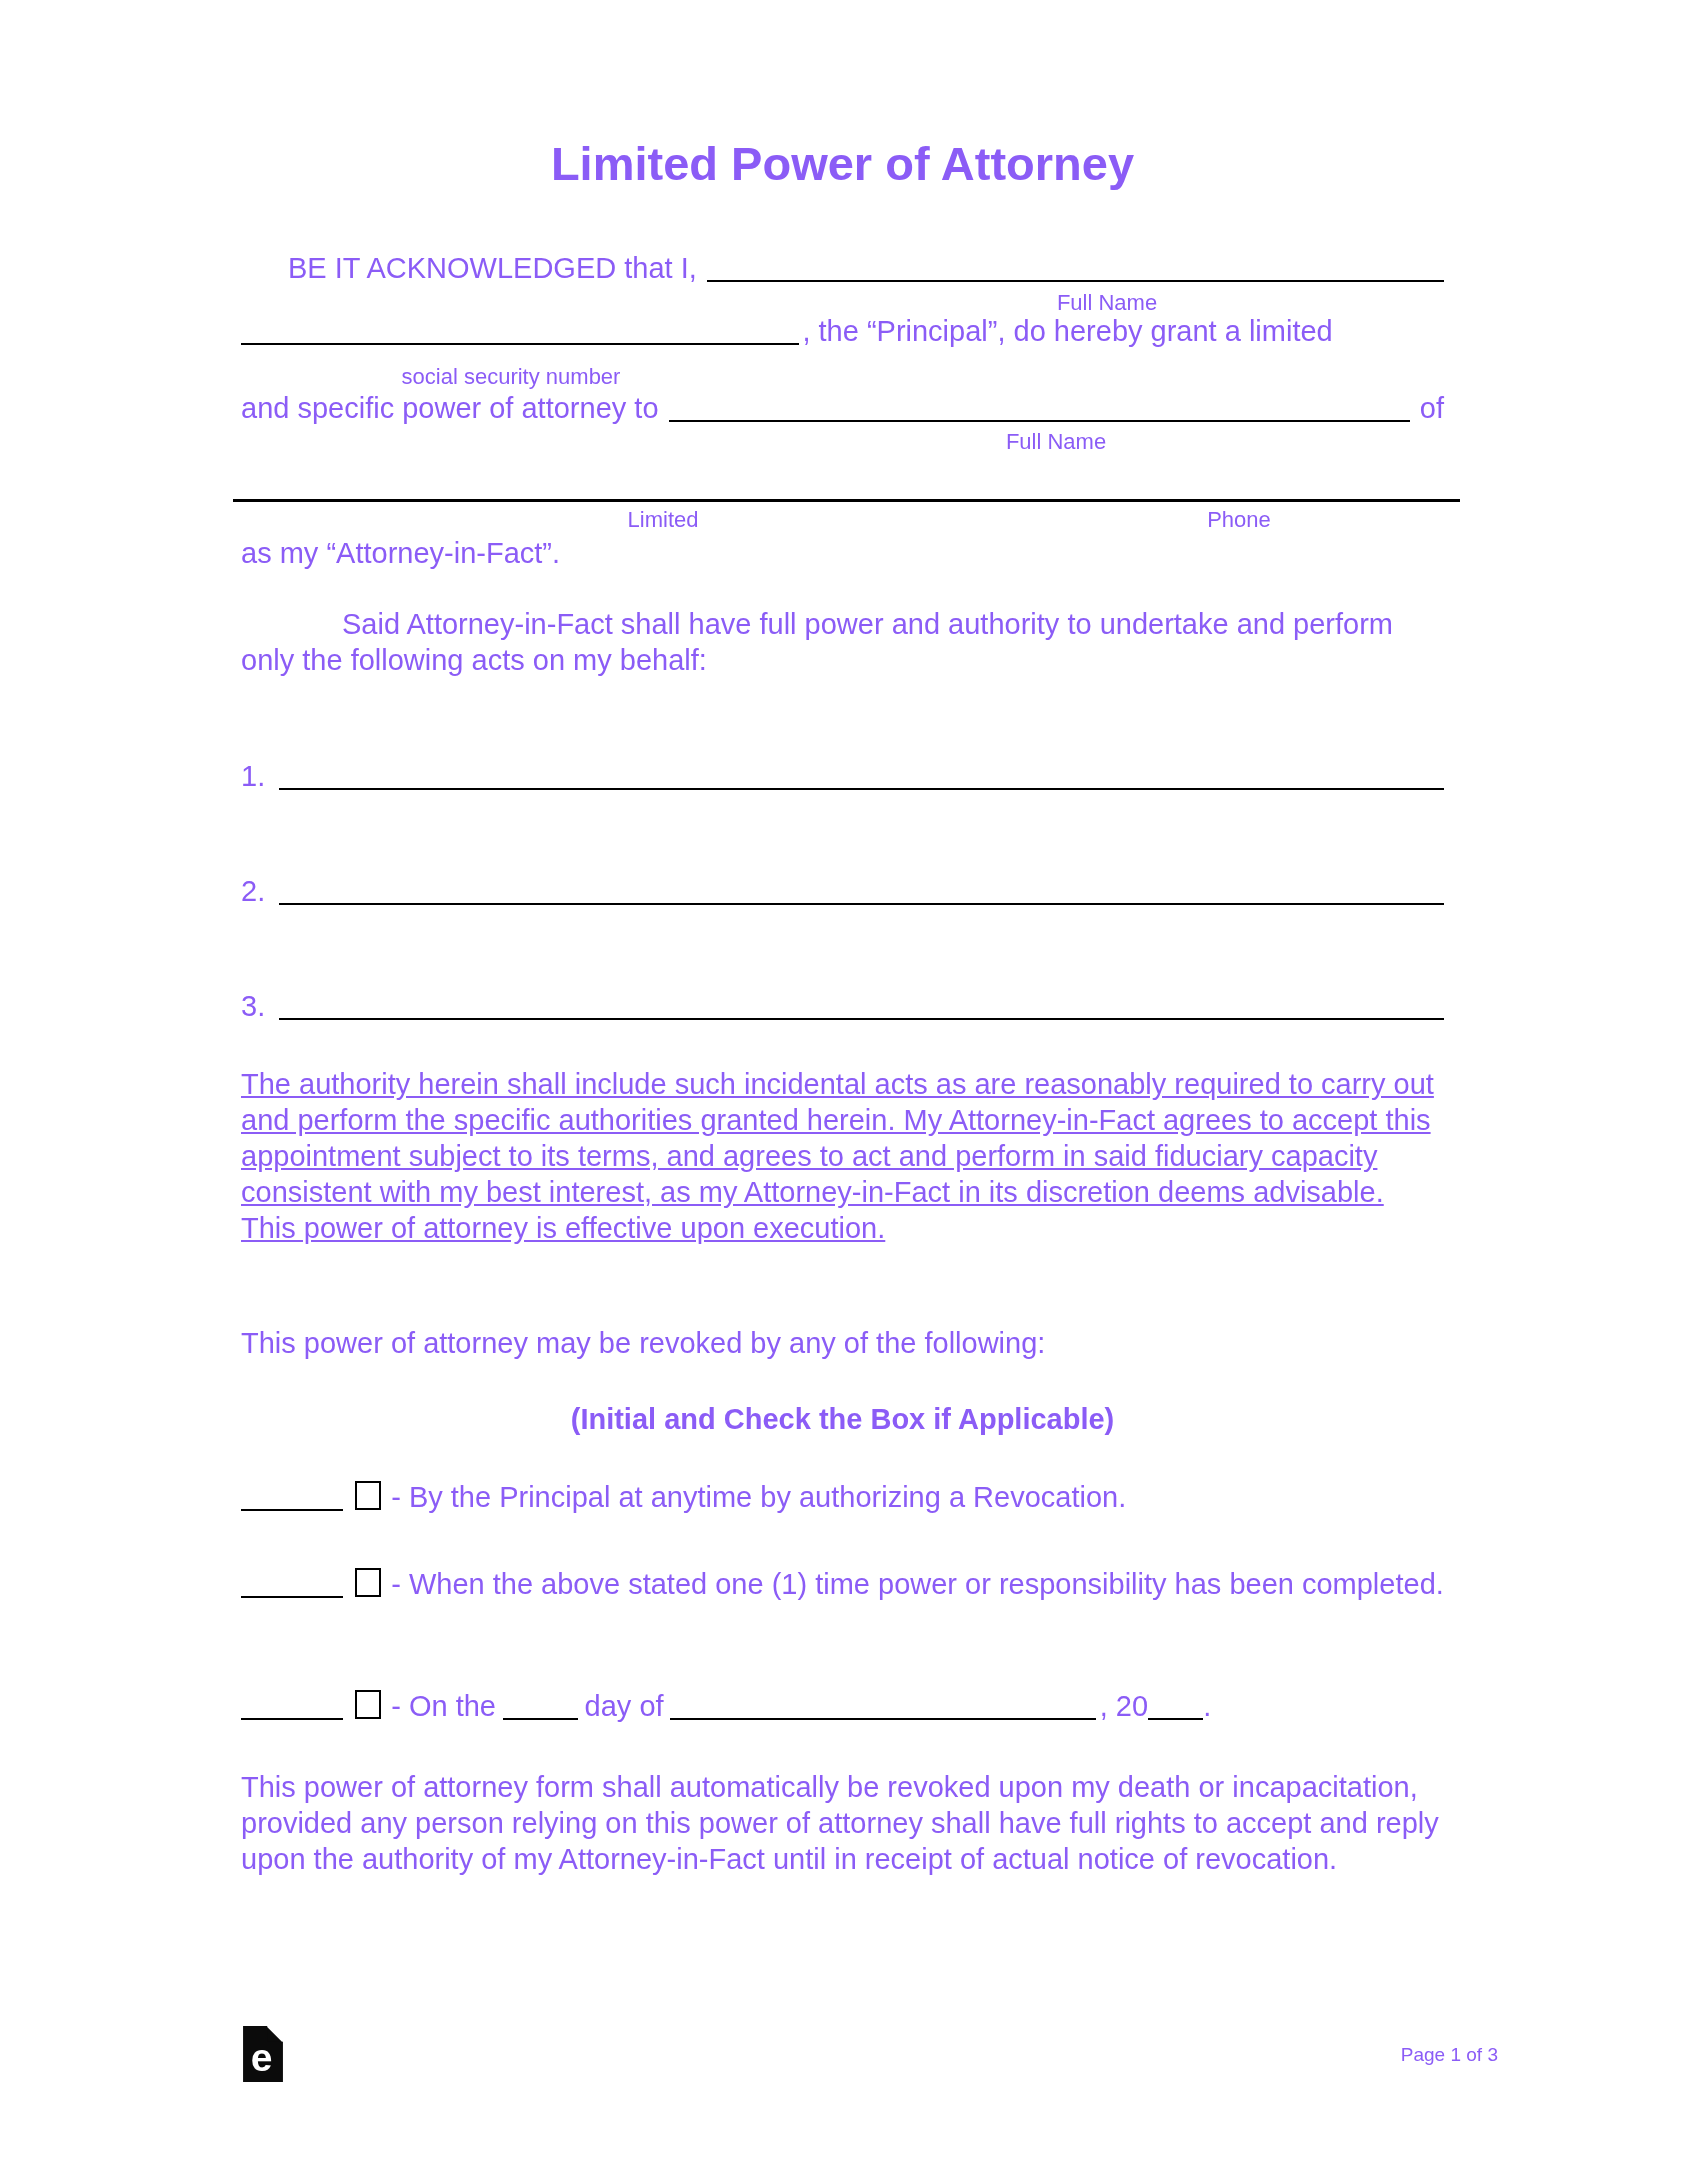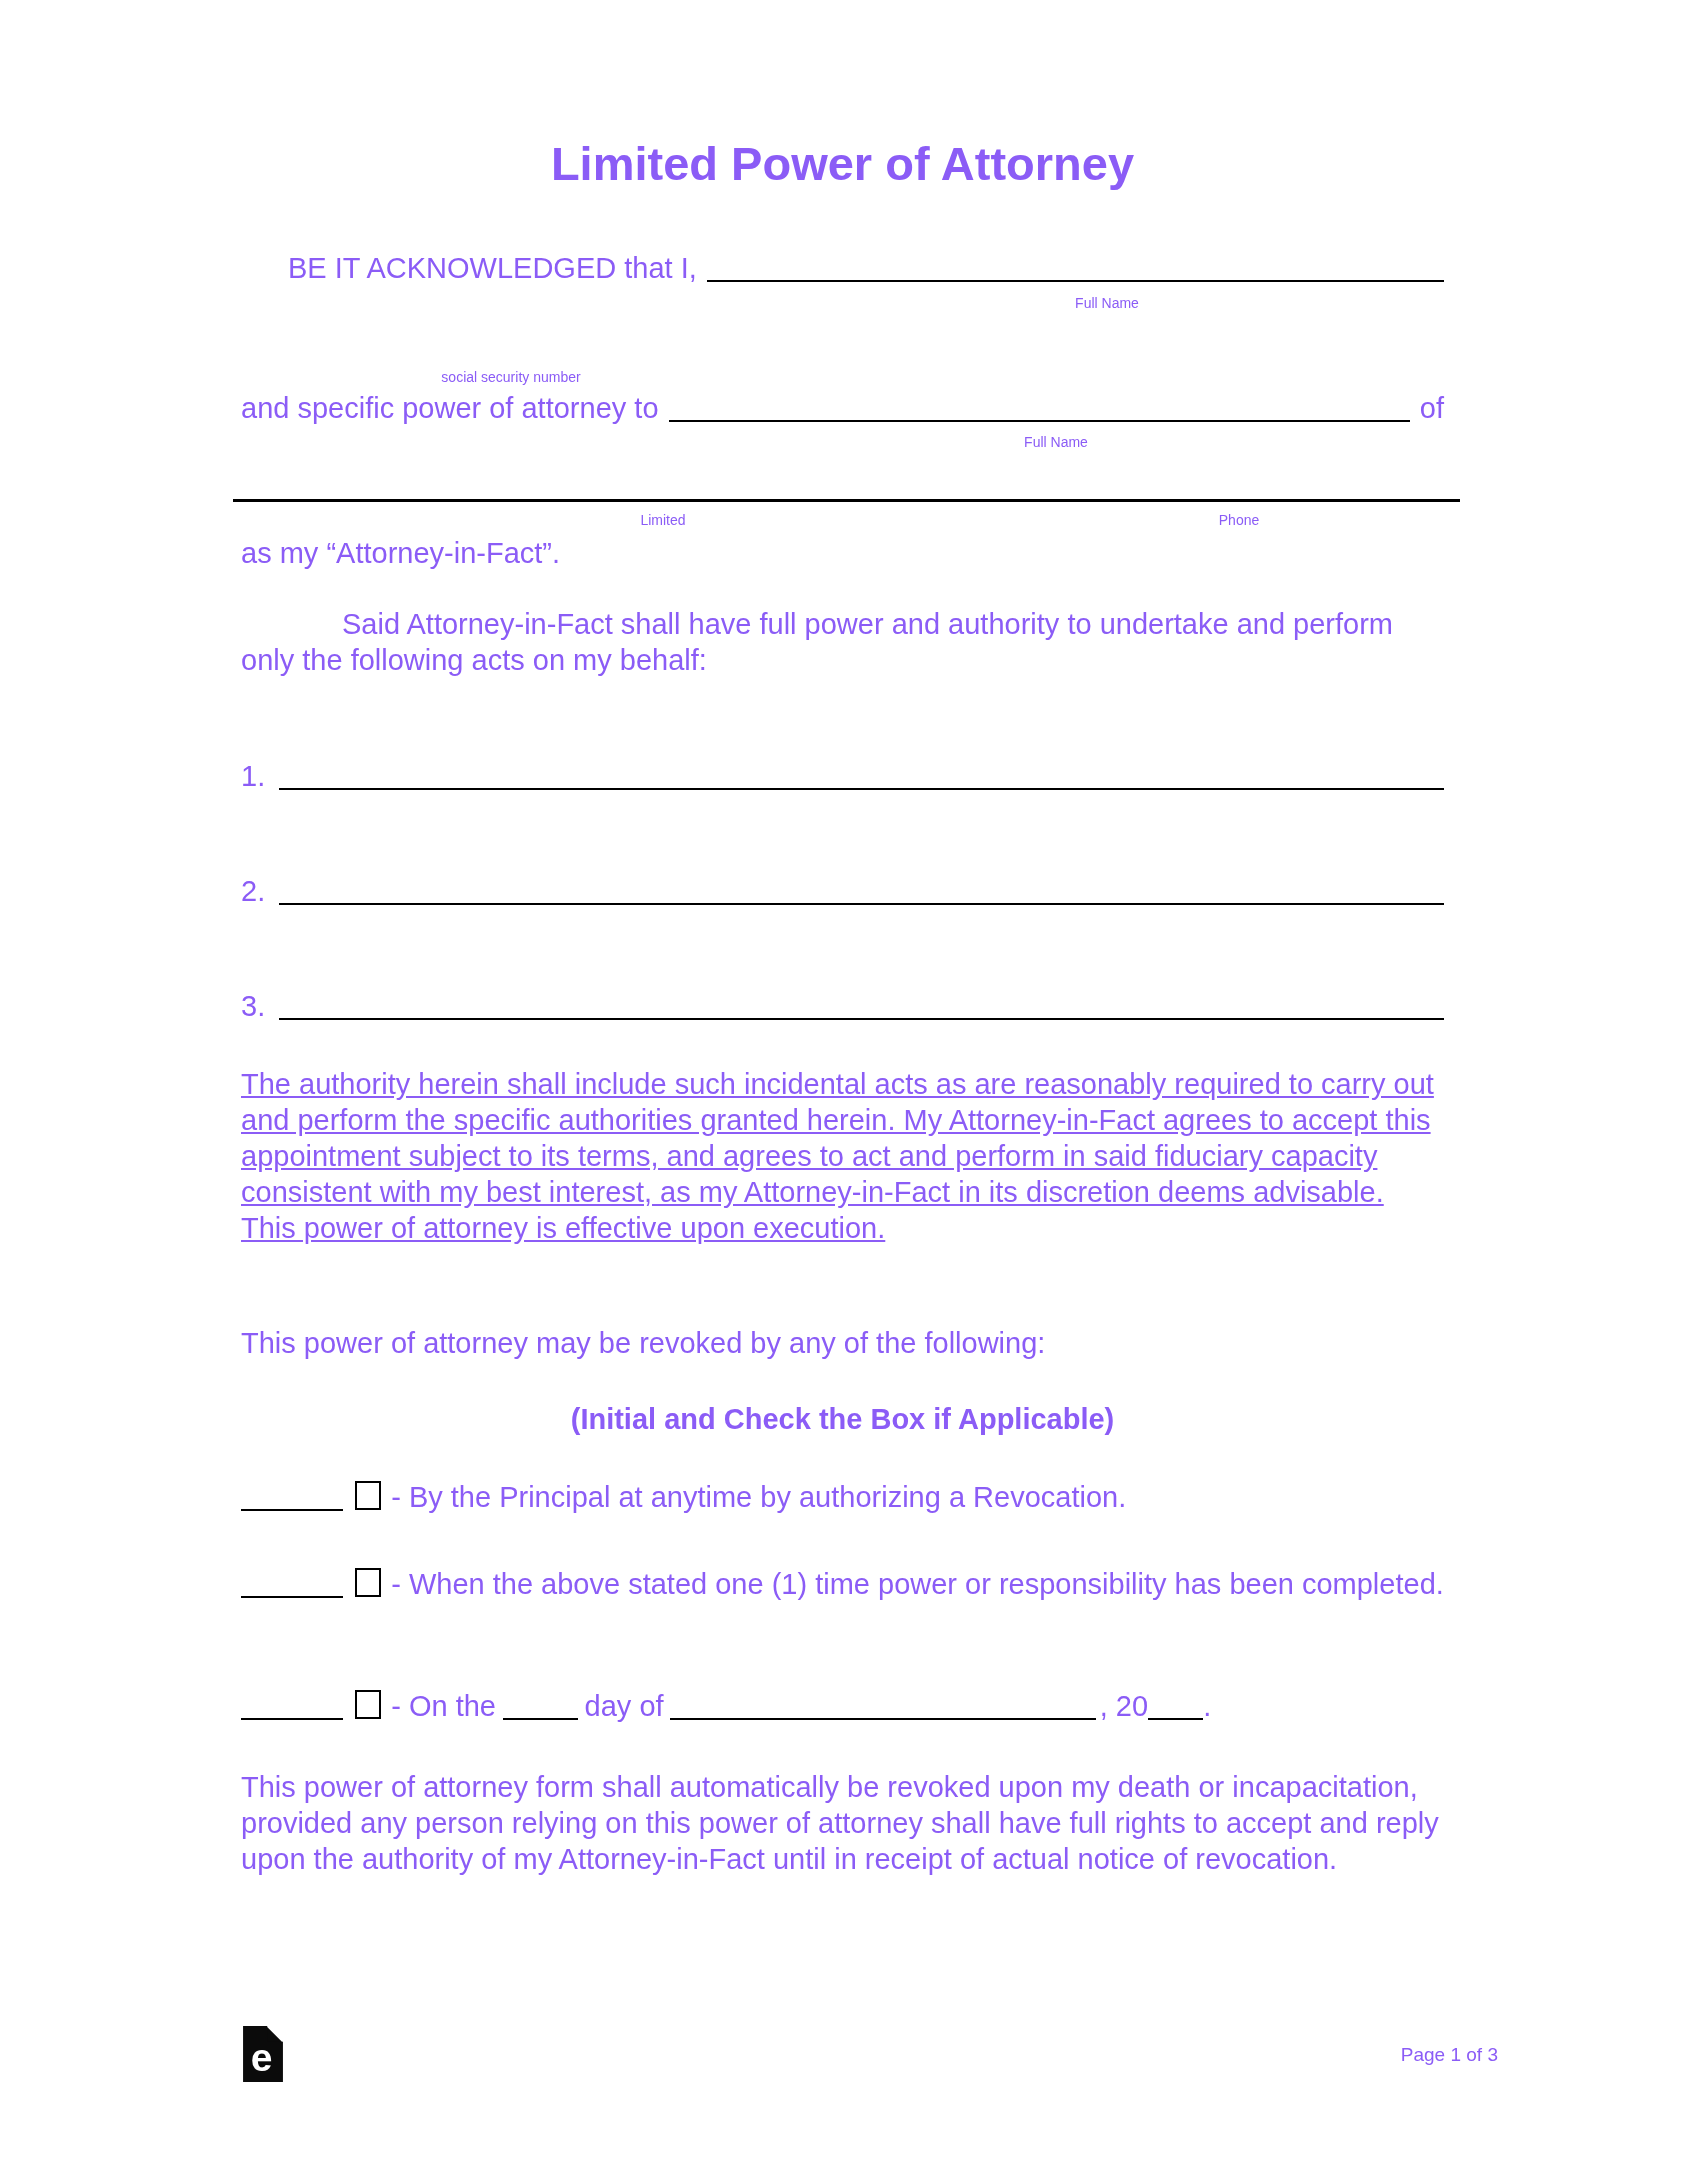--- a/index.html
+++ b/index.html
@@ -45,21 +45,21 @@
     background: #000;
     align-self: baseline;
     position: relative;
     top: 4.3px;
   }
 
   .indent-first { margin-left: 47px; }
   .p-indent { text-indent: 101px; }
 
   .small-label {
-    font-size: 14px;
+    font-size: 22px;
     line-height: 22px;
     transform: translateX(-50%);
     white-space: nowrap;
   }
 
   .rule {
     left: 233px;
     top: 499px;
     width: 1227px;
     height: 2.6px;
@@ -122,20 +122,23 @@
 <div class="page">
 
   <div class="abs title">Limited Power of Attorney</div>
 
   <div class="abs content fillline b-line1">
     <span class="indent-first">BE IT ACKNOWLEDGED that I,</span>
     <span class="bl-fill blank-gap"></span>
   </div>
   <div class="abs small-label lbl-fullname1">Full Name</div>
 
+  <div class="abs content b-line2">
+    <span class="bl ssn-blank"></span><span>, the “Principal”, do hereby grant a limited</span>
+  </div>
   <div class="abs small-label lbl-ssn">social security number</div>
 
   <div class="abs content fillline b-line3">
     <span>and specific power of attorney to</span>
     <span class="bl-fill blank-gap"></span>
     <span class="of-suffix">of</span>
   </div>
   <div class="abs small-label lbl-fullname2">Full Name</div>
 
   <div class="abs rule"></div>

